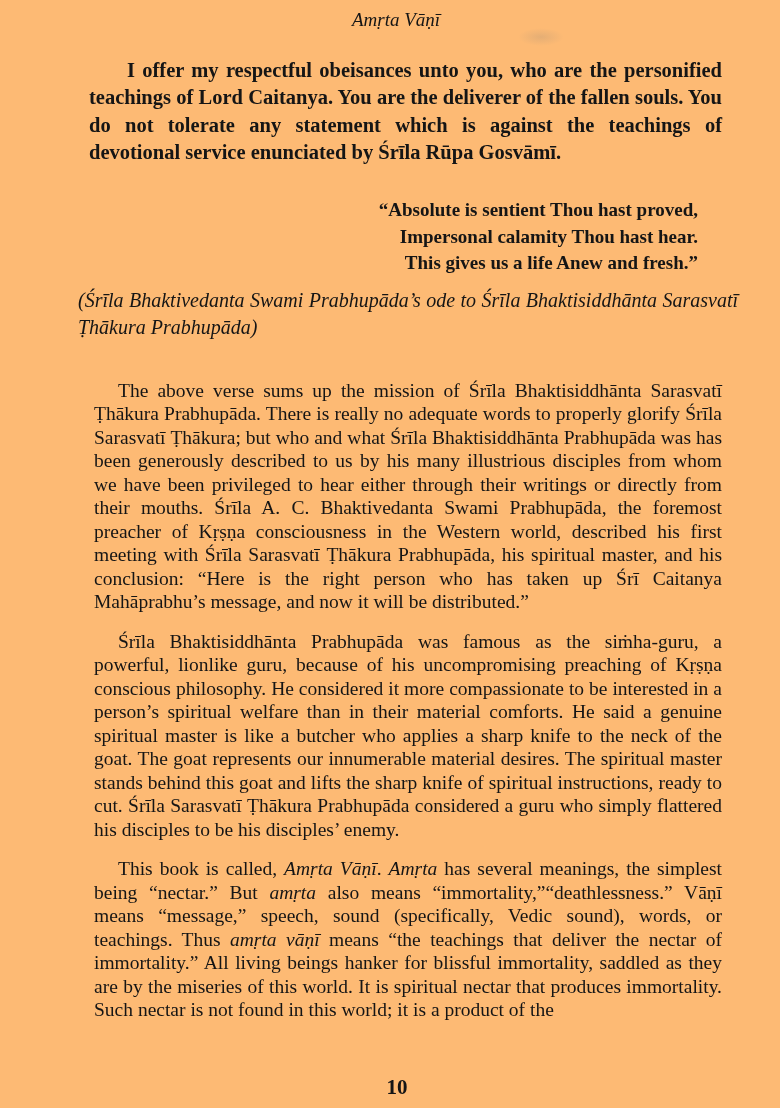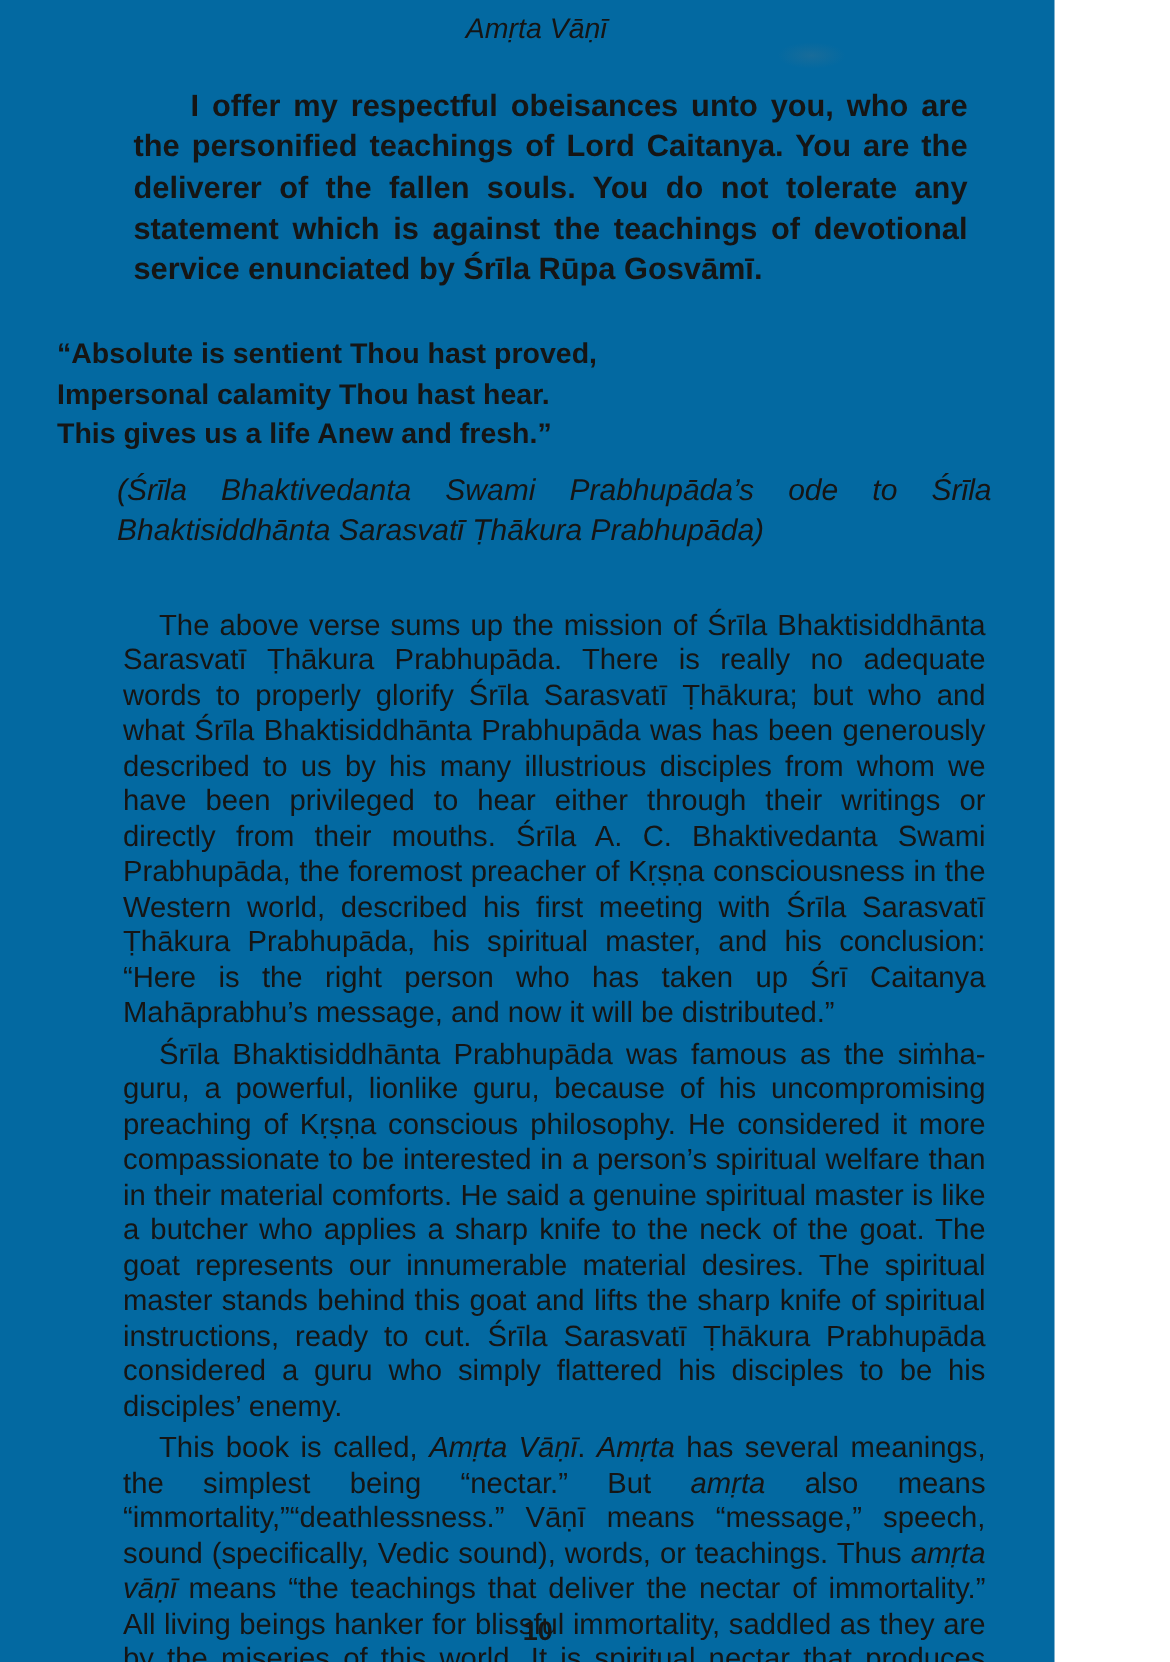--- a/index.html
+++ b/index.html
@@ -2,27 +2,27 @@
 <html><head>
 <meta charset="utf-8">
 <style>
   html, body {
     margin: 0;
     padding: 0;
     background: #ffffff;
   }
   .page {
     position: relative;
-    width: 703px;
+    width: 780px;
     height: 1108px;
     box-sizing: border-box;
     padding: 8px 42px 0 78px;
-    background: #0369a1;
+    background: #fdba74;
     overflow: hidden;
-    font-family: Liberation Sans, sans-serif;
+    font-family: Liberation Serif, serif;
     color: #151515;
   }
   .running-header {
     position: relative;
     left: -12px;
     text-align: center;
     font-style: italic;
     font-size: 19px;
     line-height: 24px;
   }
@@ -41,51 +41,51 @@
     text-indent: 38px;
     text-align: justify;
     font-weight: bold;
     font-size: 20.5px;
     line-height: 27.3px;
   }
   .verse {
     position: relative;
     left: -40px;
     margin-top: 31px;
-    text-align: left;
+    text-align: right;
     font-weight: bold;
     font-size: 19px;
     line-height: 26.5px;
   }
   .attribution {
     margin: 10px 0 0 0;
     text-align: justify;
     font-style: italic;
     font-size: 20px;
     line-height: 27.5px;
   }
   .bodytext {
     margin-top: 37px;
     font-size: 19.5px;
     line-height: 23.5px;
     text-align: justify;
   }
   .bodytext p {
-    margin: 4px;
+    margin: 16px;
     text-indent: 24px;
   }
   .it { font-style: italic; }
   .page-number {
     position: absolute;
     left: 14px;
     right: 0;
     bottom: 8px;
     text-align: center;
     font-weight: bold;
-    font-size: 18px;
+    font-size: 21px;
     line-height: 26px;
   }
 </style>
 </head>
 <body>
 
 <div class="page">
 
   <div class="running-header">
     <span>Amṛta Vāṇī</span>

